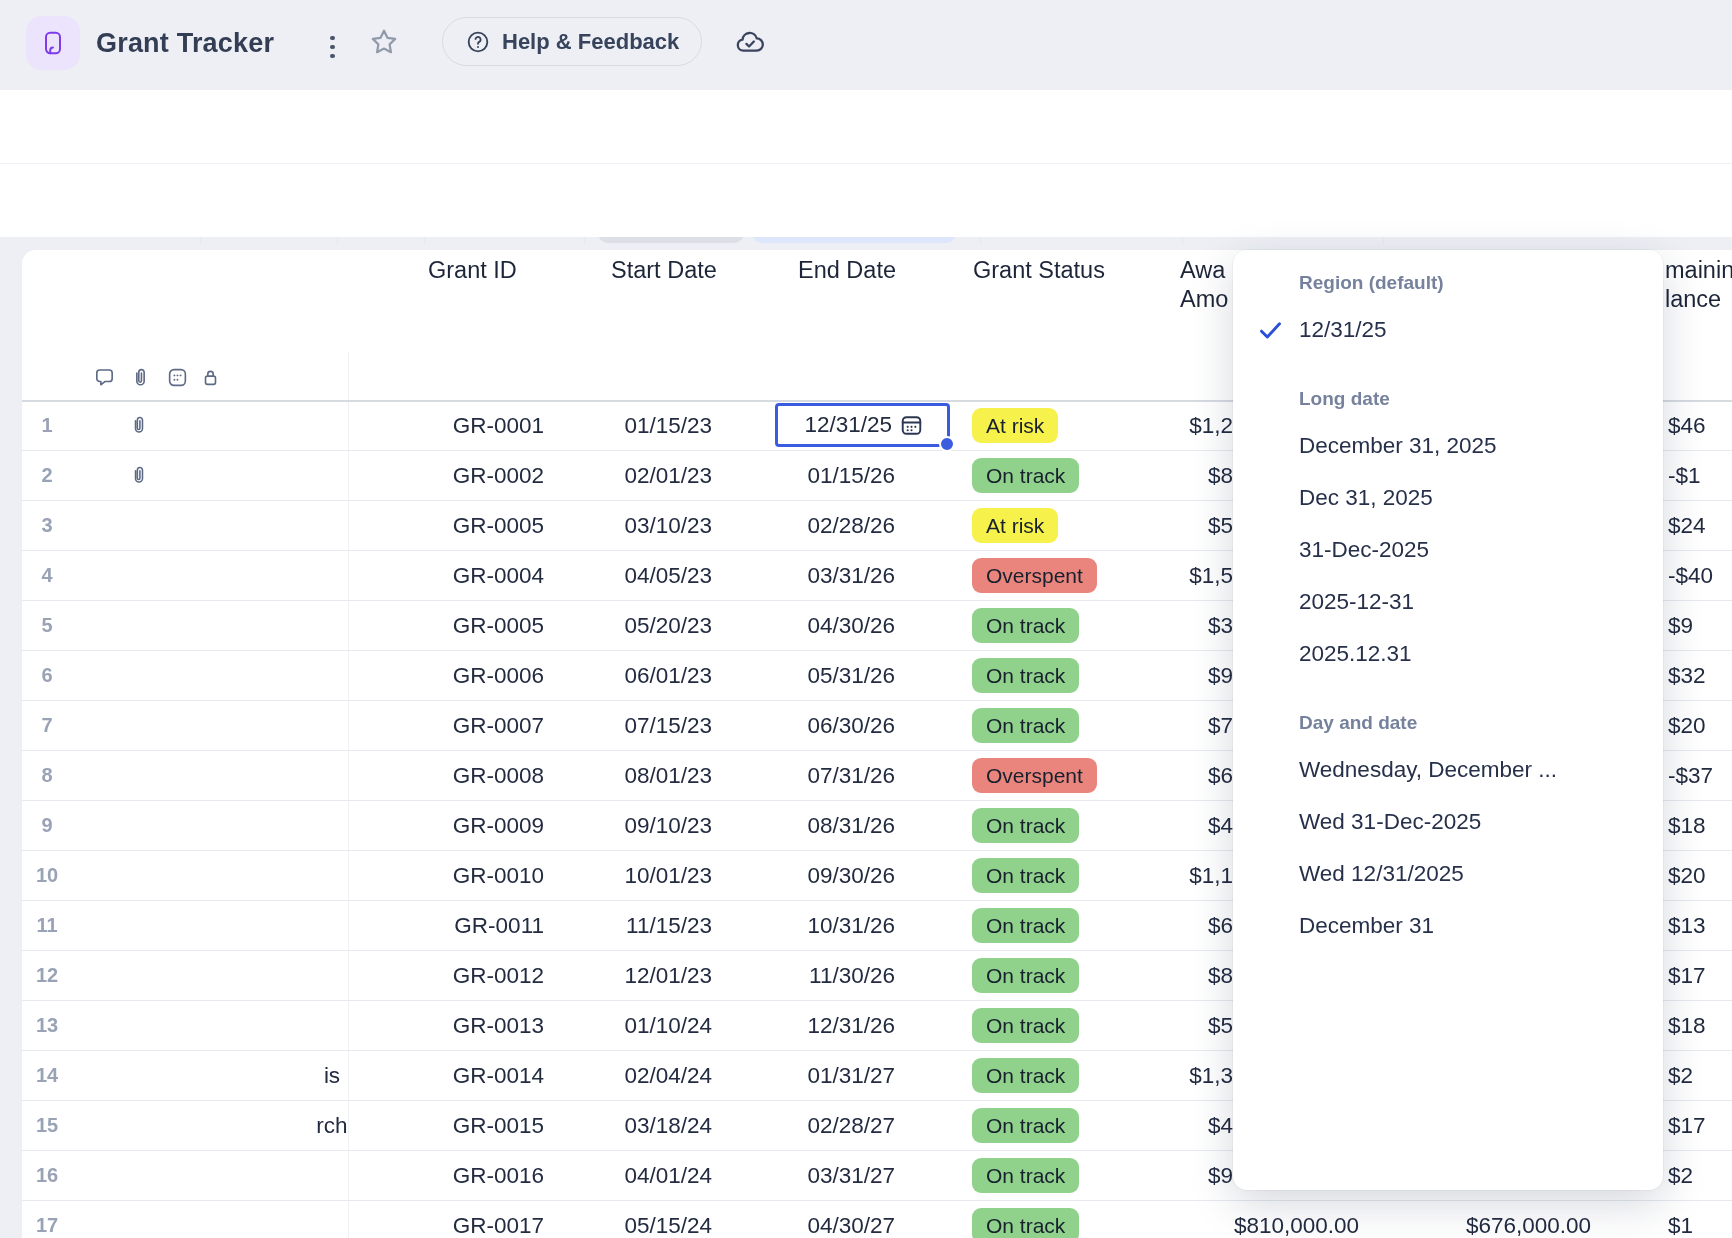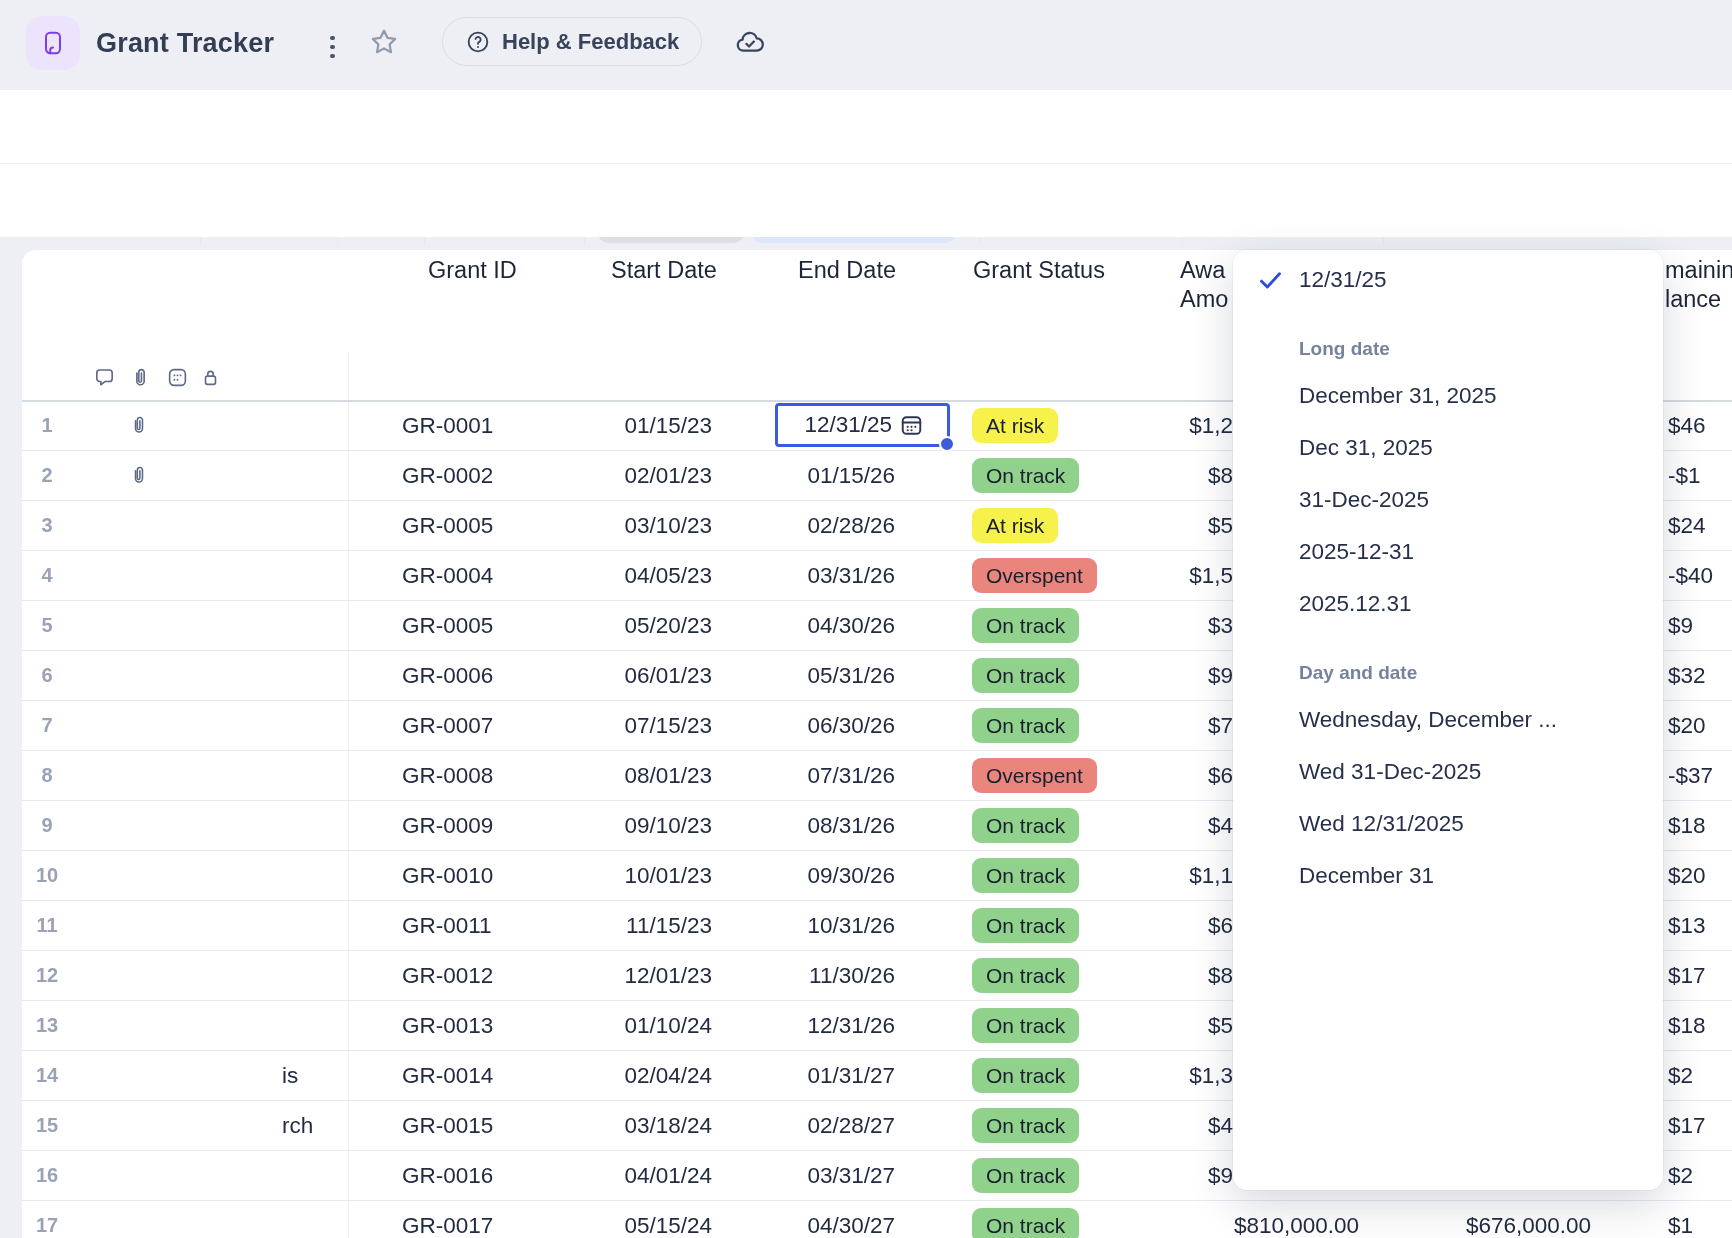--- a/index.html
+++ b/index.html
@@ -61,22 +61,22 @@
   .sheet{position:absolute;left:22px;top:250px;right:0;bottom:0;background:#ffffff;border-top-left-radius:14px;}
   .colhead{position:absolute;font-size:23.5px;font-weight:400;color:#1d2538;line-height:29px;white-space:pre-line;}
   .shico{position:absolute;top:116px;width:23px;height:23px;color:#5e6a85;cursor:pointer;}
   .headline{position:absolute;left:0;right:0;top:150px;height:1.5px;background:#d6dae1;}
   .colline{position:absolute;left:326px;top:102px;bottom:0;width:1px;background:#eef0f4;}
   .rows{position:absolute;left:0;right:0;top:151px;}
   .trow{position:relative;height:49px;border-bottom:1px solid #e6e9ee;font-size:22.5px;color:#222b40;}
   .cell{position:absolute;top:0;height:49px;line-height:49px;white-space:nowrap;}
   .rnum{position:absolute;left:4px;top:0;width:42px;height:49px;line-height:49px;text-align:center;font-size:20px;font-weight:600;color:#9aa3b6;}
   .rclip{position:absolute;left:106px;top:13px;width:22px;height:22px;color:#5e6a85;}
-  .frag{left:260px;width:100px;text-align:left;}
-  .gid{left:380px;width:150px;}
+  .frag{left:260px;width:100px;text-align:center;}
+  .gid{left:372px;width:150px;text-align:right;}
   .sd{left:548px;width:142px;text-align:right;}
   .ed{left:723px;width:150px;text-align:right;}
   .award{left:1041px;width:170px;text-align:right;}
   .award17{left:1078px;width:259px;text-align:right;}
   .spent{left:1418px;width:151px;text-align:right;}
   .rem{left:1646px;width:120px;text-align:left;}
   .chip{position:absolute;left:950px;top:7px;height:35px;line-height:35px;border-radius:9px;padding:0 14px;font-size:21px;color:#18202e;}
   .selcell{position:absolute;left:753px;top:2px;width:175px;height:44px;border:3px solid #3c5ce0;border-radius:4px;box-sizing:border-box;box-shadow:inset 0 0 0 2.5px #ffffff;z-index:5;background:#fff;}
   .selval{position:absolute;right:55px;top:0;height:38px;line-height:38px;}
   .selcal{position:absolute;right:22px;top:6px;width:27px;height:27px;color:#2c3650;}
@@ -586,20 +586,21 @@
         <span class="chip" style="background:#90d18c">On track</span>
         <span class="cell award17">$810,000.00</span>
         <span class="cell spent">$676,000.00</span>
         <span class="cell rem">$1</span>
       </div>
     </div>
 </div>
 
 <div class="panel" id="panel-body">
     <div class="psec">
+      <div class="ptitle">Region (default)</div>
       <div class="pitem"><span class="pcheck">
           <svg viewBox="0 0 24 24" fill="none" stroke="currentColor" stroke-width="2.6" stroke-linecap="round" stroke-linejoin="round" style="width:100%;height:100%;display:block">
             <path d="M4 12.6 9.2 17.8 20 6"></path>
           </svg>
         </span><span>12/31/25</span></div>
     </div>
     <div class="psec">
       <div class="ptitle">Long date</div>
       <div class="pitem"><span>December 31, 2025</span></div>
       <div class="pitem"><span>Dec 31, 2025</span></div>

